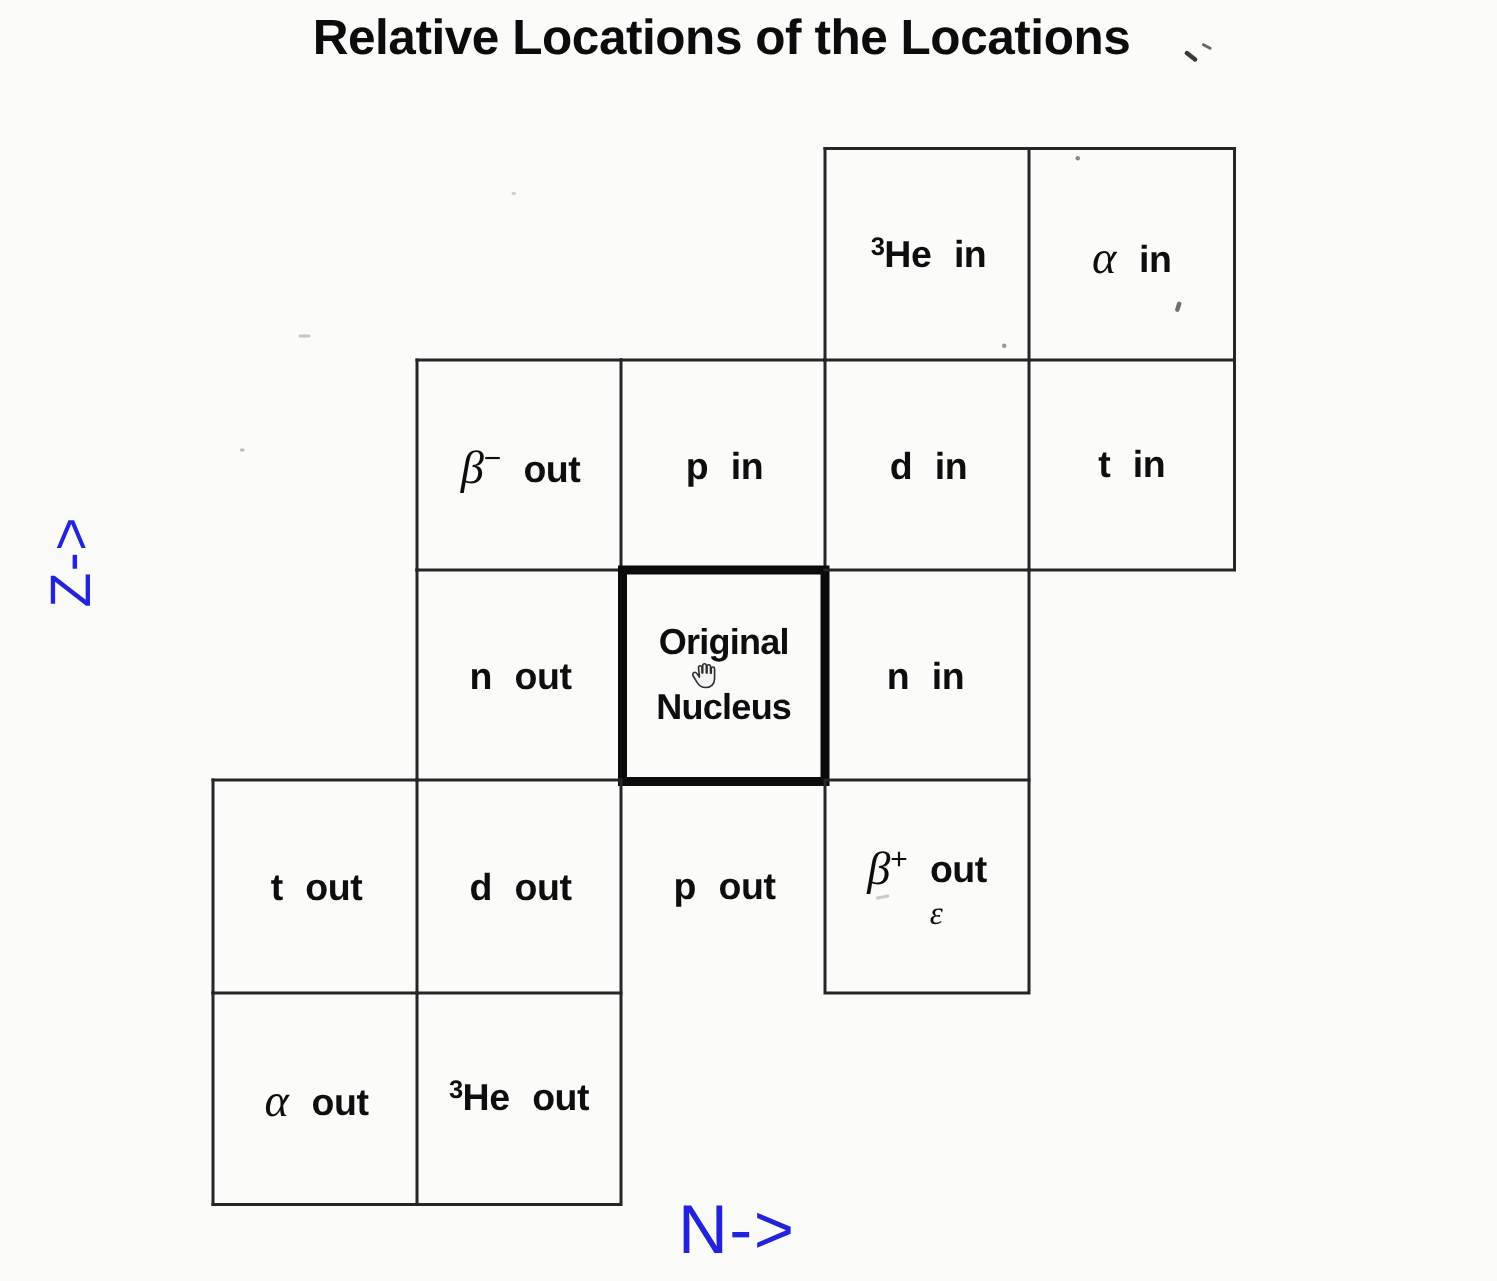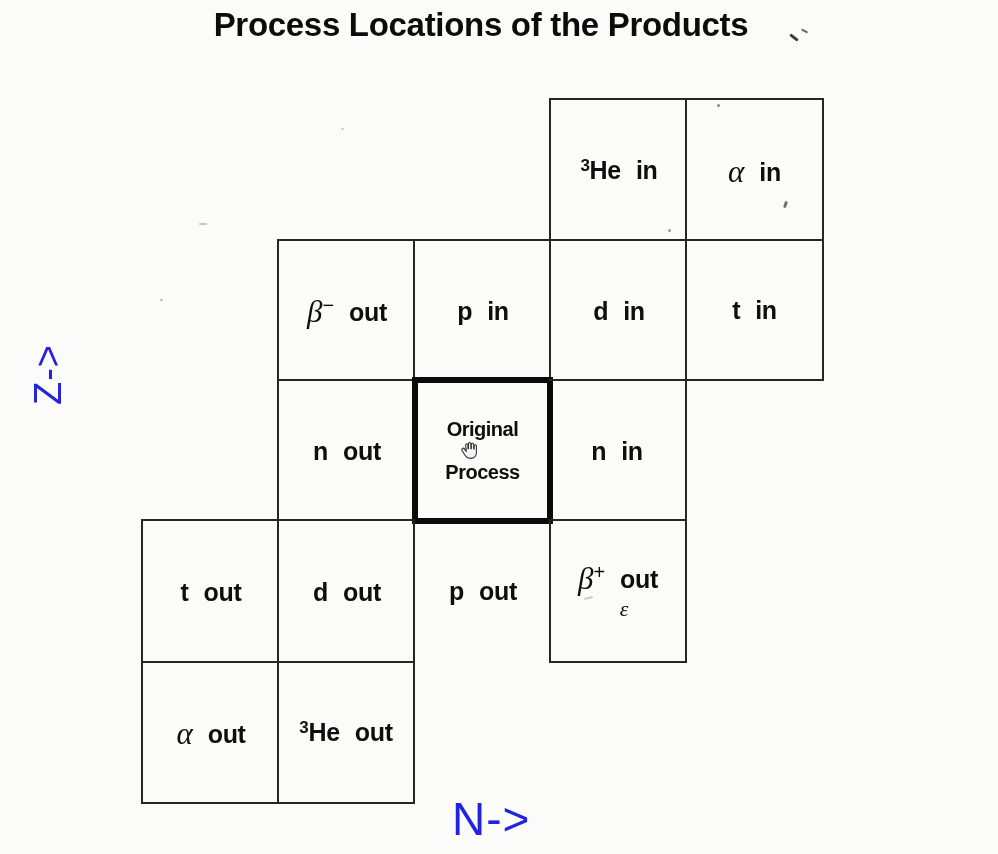--- a/index.html
+++ b/index.html
@@ -51,21 +51,21 @@
   .c-n-in          {left:549px;top:379px;width:138px;height:142px;}
   .c-t-out         {left:141px;top:519px;width:138px;height:144px;}
   .c-d-out         {left:277px;top:519px;width:138px;height:144px;}
   .c-p-out         {left:413px;top:519px;width:138px;height:144px;}
   .c-beta-plus-out {left:549px;top:519px;width:138px;height:144px;}
   .c-alpha-out     {left:141px;top:661px;width:138px;height:143px;}
   .c-he3-out       {left:277px;top:661px;width:138px;height:143px;}
   .c-original{
     left:412px;top:377px;width:141px;height:147px;
     border:6px solid var(--thick);
-    font-size:20px;line-height:26px;letter-spacing:-0.5px;
+    font-size:24px;line-height:26px;letter-spacing:-0.5px;
   }
   .c-original .oline{display:block;}
   .hand{width:23px;height:23px;margin:-4px 0 -2px;transform:translateX(-13px);}
   
   .z-axis{
     position:absolute;left:10px;top:334px;width:78px;height:80px;
     display:flex;align-items:center;justify-content:center;
   }
   .z-axis span{
     display:block;transform:rotate(-90deg);
@@ -86,21 +86,21 @@
   .sp7{left:160px;top:299px;width:3px;height:2px;background:#b8b8b8;}
   .sp8{left:584px;top:597px;width:9px;height:2px;background:#c9c9c9;transform:rotate(-12deg);}
   .sp9{left:341px;top:128px;width:3px;height:2px;background:#cfcfcf;}
 </style>
 </head>
 <body>
 
 <div class="canvas">
 
   <div class="title">
-    <div>Process Locations of the Products</div>
+    <div>Relative Locations of the Locations</div>
   </div>
 
   <div class="cell c-he3-in bT bL">
     <span class="lbl">
         <span class="sup">3</span>
         <span class="sym">He</span>
         <span class="word">in</span>
       </span>
   </div>
   <div class="cell c-alpha-in bT bL bR">
@@ -140,21 +140,21 @@
     <span class="lbl">
         <span class="sym">n</span>
         <span class="word">out</span>
       </span>
   </div>
   <div class="cell c-original">
     <span class="oline">Original</span>
     <svg class="hand" viewBox="0 0 28 28" aria-hidden="true">
       <path d="M10.1 16.3 8.1 13.5c-.7-1-1.8-1.3-2.6-.8-.9.5-1.1 1.7-.5 2.7l3.3 5.4c1.7 2.8 3.6 4 6.9 4 4.3 0 7.2-2.9 7.2-7.4V9.5a1.35 1.35 0 0 0-2.7 0v3.7h-.62V7.7a1.4 1.4 0 0 0-2.8 0v5.2h-.62V6.9a1.45 1.45 0 0 0-2.9 0v6h-.62V8.5a1.4 1.4 0 0 0-2.8 0z" fill="#f4f4f4" stroke="#2e2e2e" stroke-width="1.3" stroke-linejoin="round" stroke-linecap="round"></path>
     </svg>
-    <span class="oline">Process</span>
+    <span class="oline">Nucleus</span>
   </div>
   <div class="cell c-n-in bT bR">
     <span class="lbl">
         <span class="sym">n</span>
         <span class="word">in</span>
       </span>
   </div>
 
   <div class="cell c-t-out bT bL">
     <span class="lbl">

